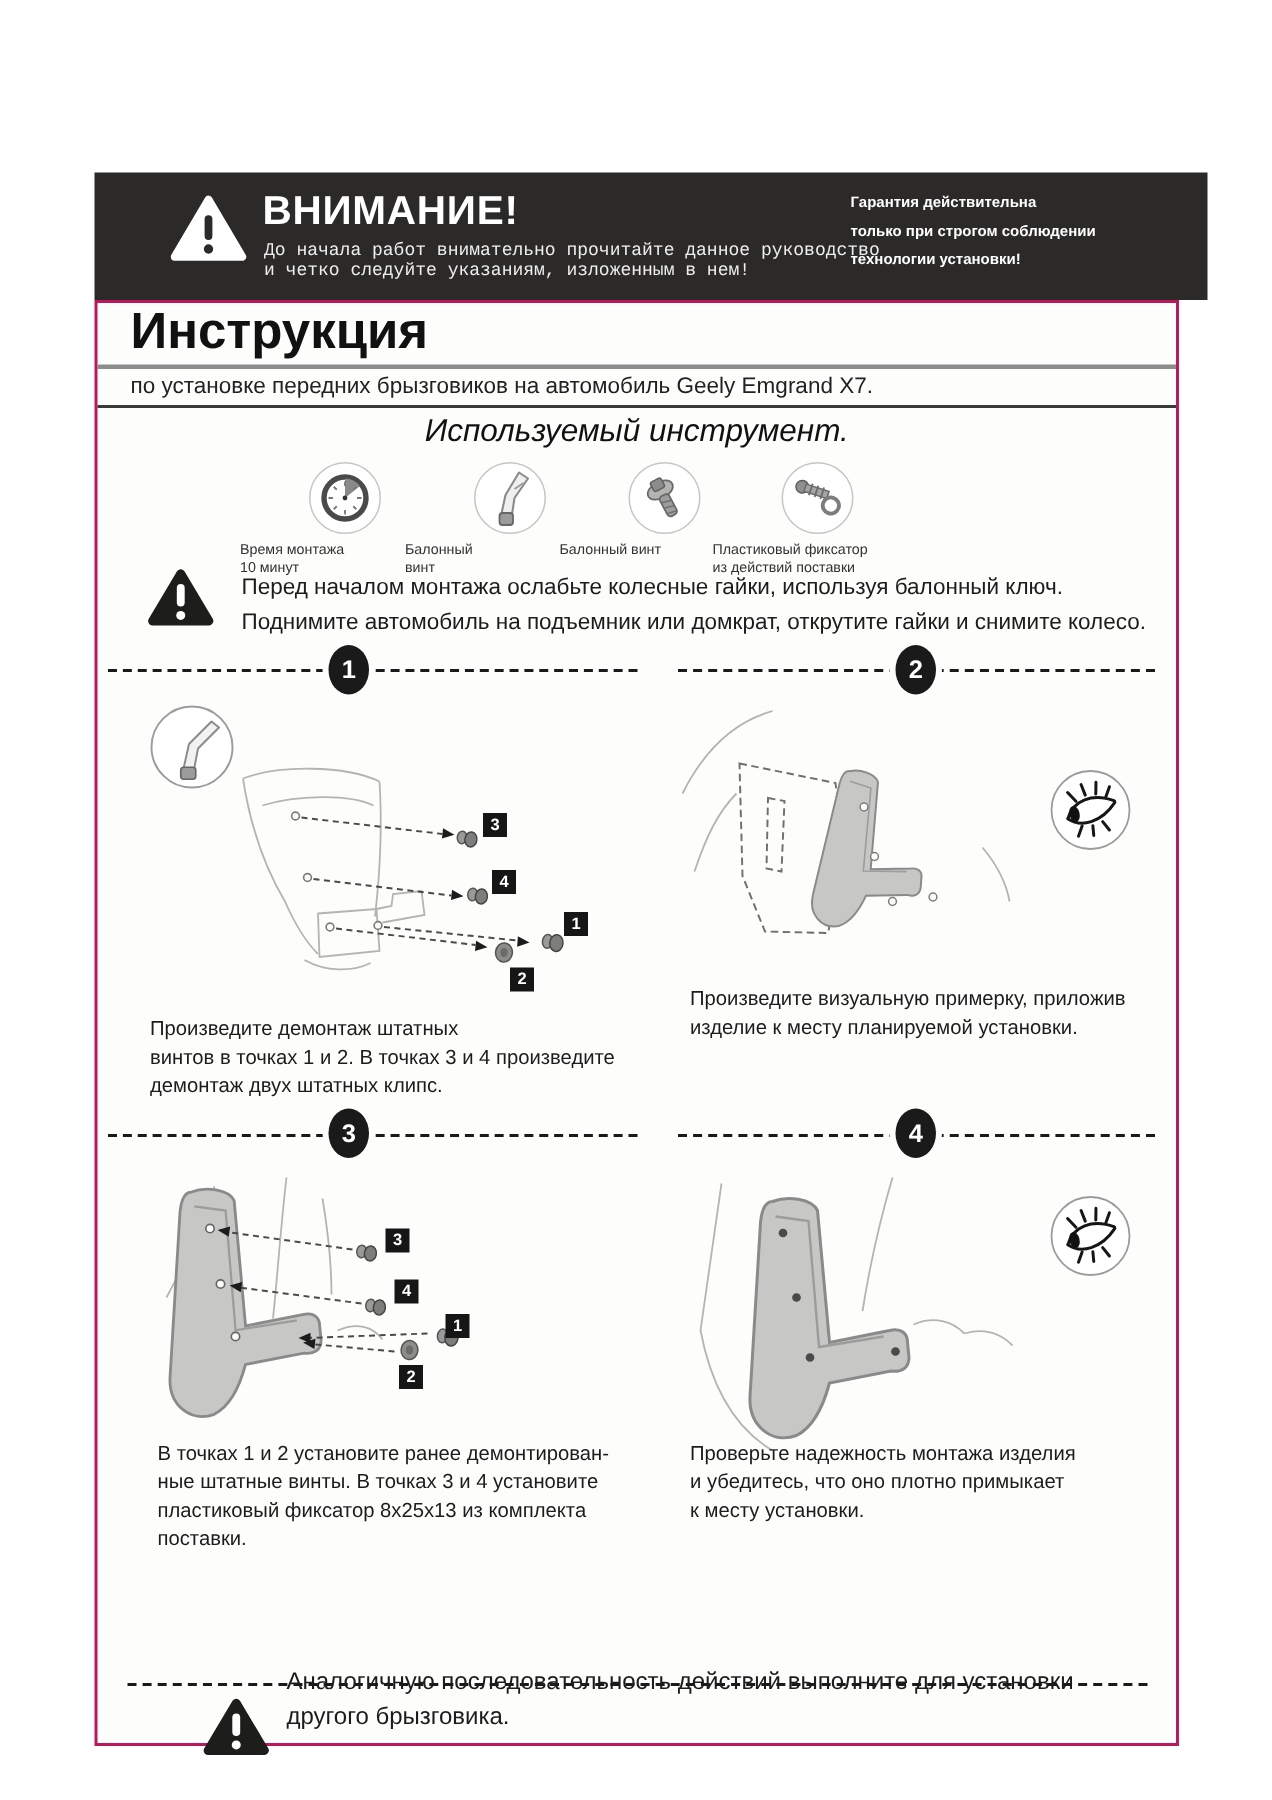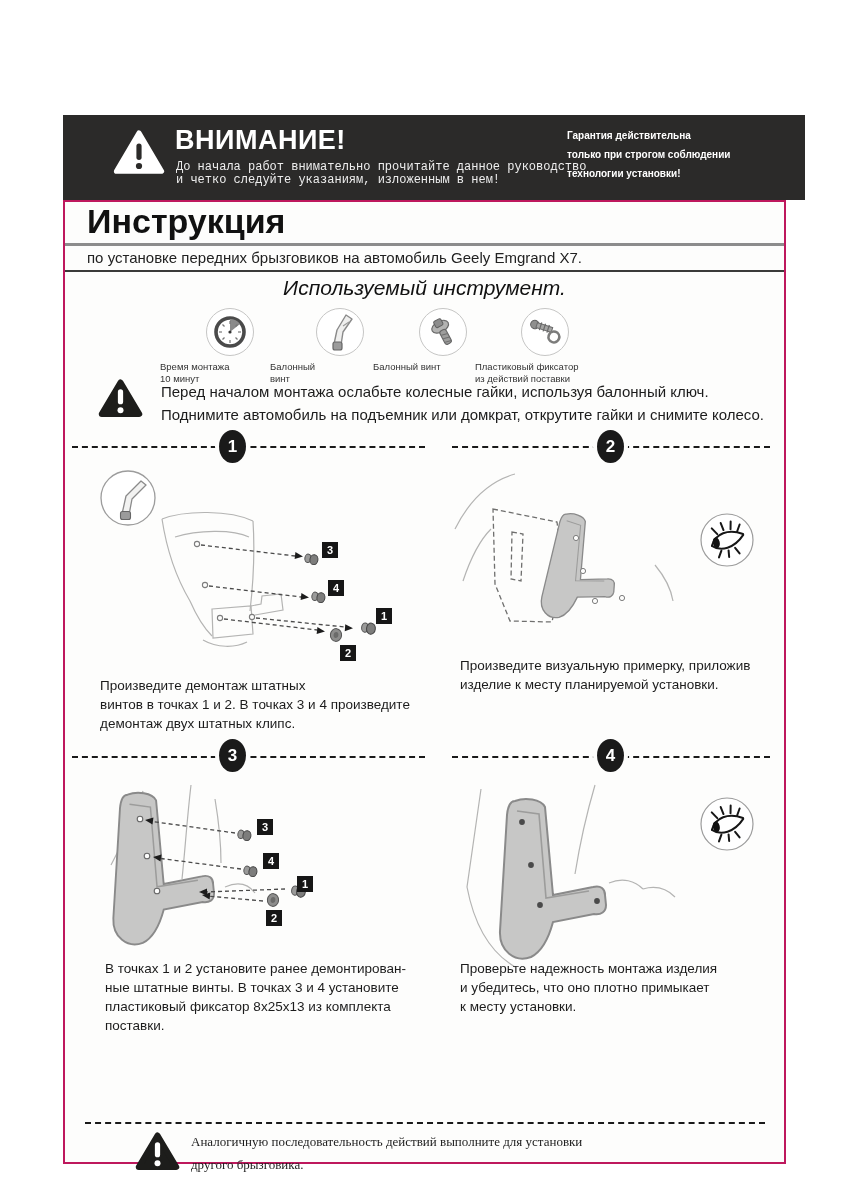--- a/index.html
+++ b/index.html
@@ -26,21 +26,21 @@
   .dash{position:absolute;height:0;border-top:2.5px dashed #1a1a1a;}
   .badge{position:absolute;width:27px;height:33px;background:#1a1a1a;border-radius:50%;
          color:#fff;font-size:17px;font-weight:bold;text-align:center;line-height:33px;
          box-shadow:0 0 0 4px #fdfdfc;}
   .fig{position:absolute;}
   .callout{position:absolute;width:16px;height:16px;background:#161616;color:#fff;
            font-size:11px;font-weight:bold;text-align:center;line-height:16px;}
   .cap{position:absolute;font-size:13.5px;line-height:19px;white-space:pre-line;color:#1c1c1c;}
   .eye{position:absolute;width:56px;height:56px;}
   .foot-tri{position:absolute;left:70px;top:857px;width:45px;height:46px;}
-  .foot-txt{position:absolute;left:126px;top:858px;font-size:13px;line-height:23px;white-space:pre-line;font-family:Liberation Serif, serif;}
+  .foot-txt{position:absolute;left:126px;top:838px;font-size:16px;line-height:23px;white-space:pre-line;}
 </style>
 </head>
 <body>
 
 <div class="page">
 
   <div class="banner">
     <svg class="banner-tri" viewBox="0 0 60 56">
       <path d="M30 5 L56 49 L4 49 Z" fill="#ffffff" stroke="#ffffff" stroke-width="6" stroke-linejoin="round"></path>
       <rect x="27" y="17" width="6" height="19" rx="3" fill="#2b2a29"></rect>

